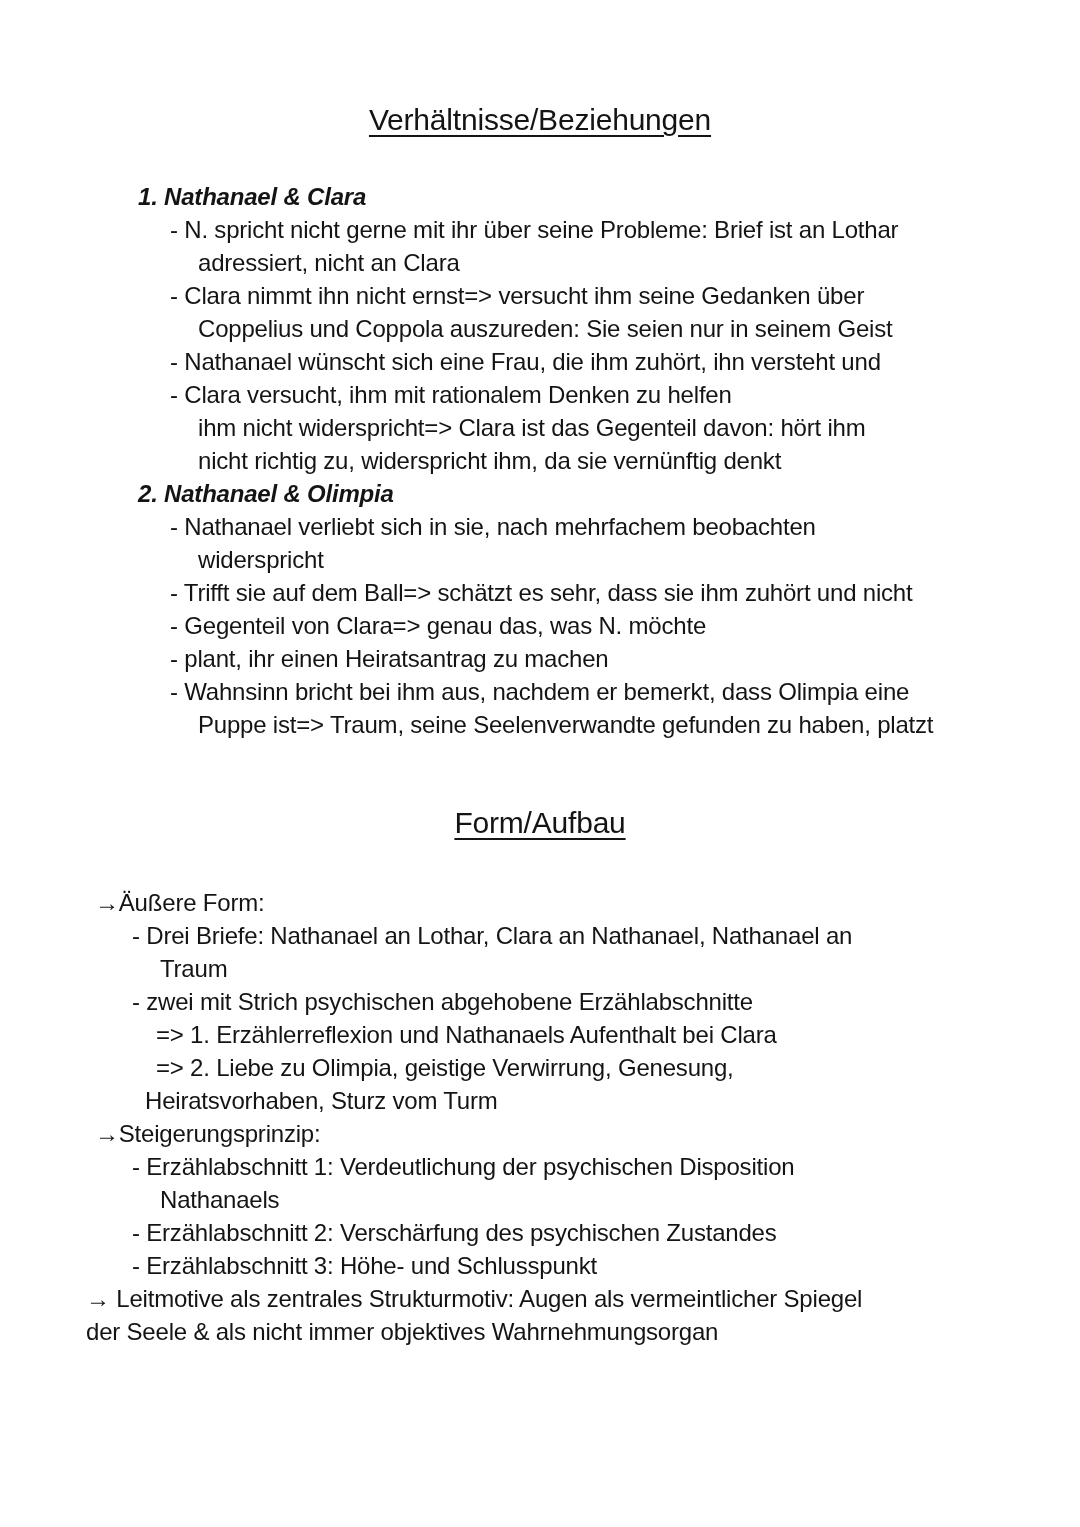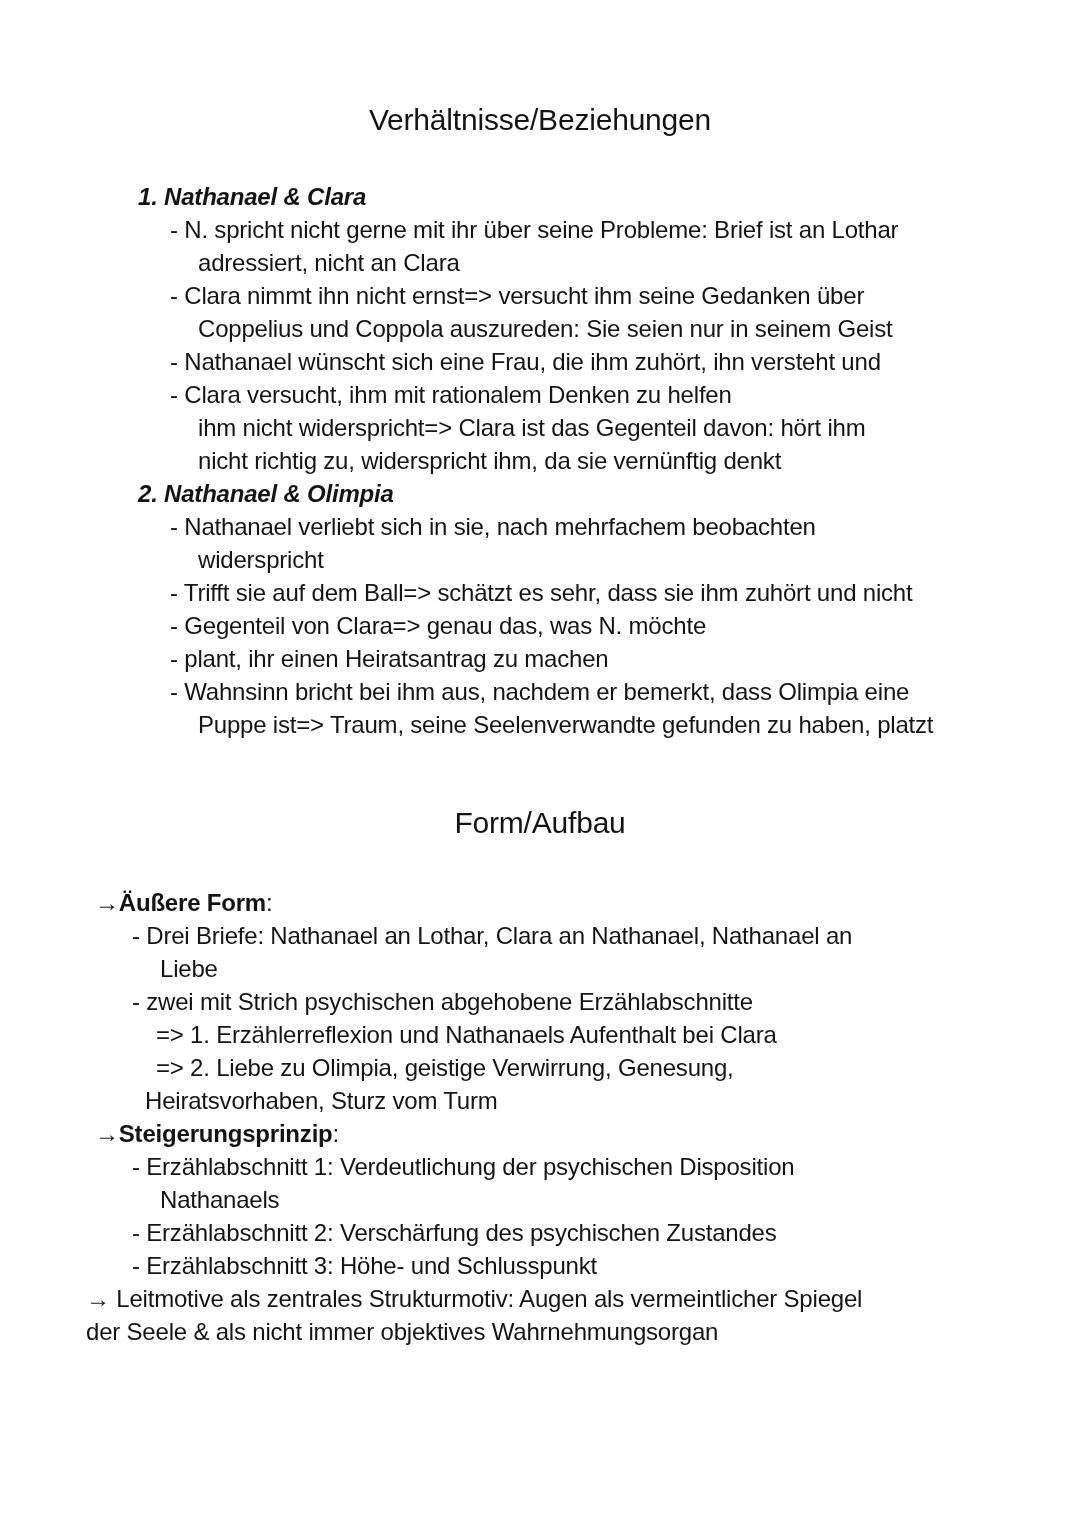--- a/index.html
+++ b/index.html
@@ -19,34 +19,35 @@
   .title {
     margin: 0;
     text-align: center;
     font-size: 30px;
     line-height: 36px;
     font-weight: 400;
   }
   .title.t1 { padding-top: 102px; }
   .title.t2 { padding-top: 64px; }
   .title .u {
+    text-decoration: underline;
     text-decoration-thickness: 2px;
     text-underline-offset: 5px;
   }
   .content { margin: 0; }
   .content.s1 { padding-top: 42px; padding-left: 38px; }
   .content.s2 { padding-top: 45px; }
   .line { white-space: nowrap; }
   .h-num  { padding-left: 100px; font-weight: 700; font-style: italic; }
   .bullet { padding-left: 132px; }
   .cont   { padding-left: 148px; margin-left: 12px; }
   .aitem  { padding-left: 156px; }
   .acont  { padding-left: 145px; }
   .h-arrow { padding-left: 95px; }
-  .h-arrow .lbl { font-weight: 700; }
+  .h-arrow .lbl { font-weight: 400; }
   .h-arrow .arrow { font-weight: 400; }
   .para   { padding-left: 86px; }
 </style>
 </head>
 <body>
 
 <div class="page">
 
   <h1 class="title t1"><span class="u">Verhältnisse/Beziehungen</span></h1>
 
@@ -68,21 +69,21 @@
     <div class="line bullet">- plant, ihr einen Heiratsantrag zu machen</div>
     <div class="line bullet">- Wahnsinn bricht bei ihm aus, nachdem er bemerkt, dass Olimpia eine</div>
     <div class="line cont">Puppe ist=&gt; Traum, seine Seelenverwandte gefunden zu haben, platzt</div>
   </div>
 
   <h1 class="title t2"><span class="u">Form/Aufbau</span></h1>
 
   <div class="content s2">
     <div class="line h-arrow"><span class="arrow">→</span><span class="lbl">Äußere Form</span><span>:</span></div>
     <div class="line bullet">- Drei Briefe: Nathanael an Lothar, Clara an Nathanael, Nathanael an</div>
-    <div class="line cont">Liebe</div>
+    <div class="line cont">Traum</div>
     <div class="line bullet">- zwei mit Strich psychischen abgehobene Erzählabschnitte</div>
     <div class="line aitem">=&gt; 1. Erzählerreflexion und Nathanaels Aufenthalt bei Clara</div>
     <div class="line aitem">=&gt; 2. Liebe zu Olimpia, geistige Verwirrung, Genesung,</div>
     <div class="line acont">Heiratsvorhaben, Sturz vom Turm</div>
     <div class="line h-arrow"><span class="arrow">→</span><span class="lbl">Steigerungsprinzip</span><span>:</span></div>
     <div class="line bullet">- Erzählabschnitt 1: Verdeutlichung der psychischen Disposition</div>
     <div class="line cont">Nathanaels</div>
     <div class="line bullet">- Erzählabschnitt 2: Verschärfung des psychischen Zustandes</div>
     <div class="line bullet">- Erzählabschnitt 3: Höhe- und Schlusspunkt</div>
     <div class="line para">→ Leitmotive als zentrales Strukturmotiv: Augen als vermeintlicher Spiegel</div>

